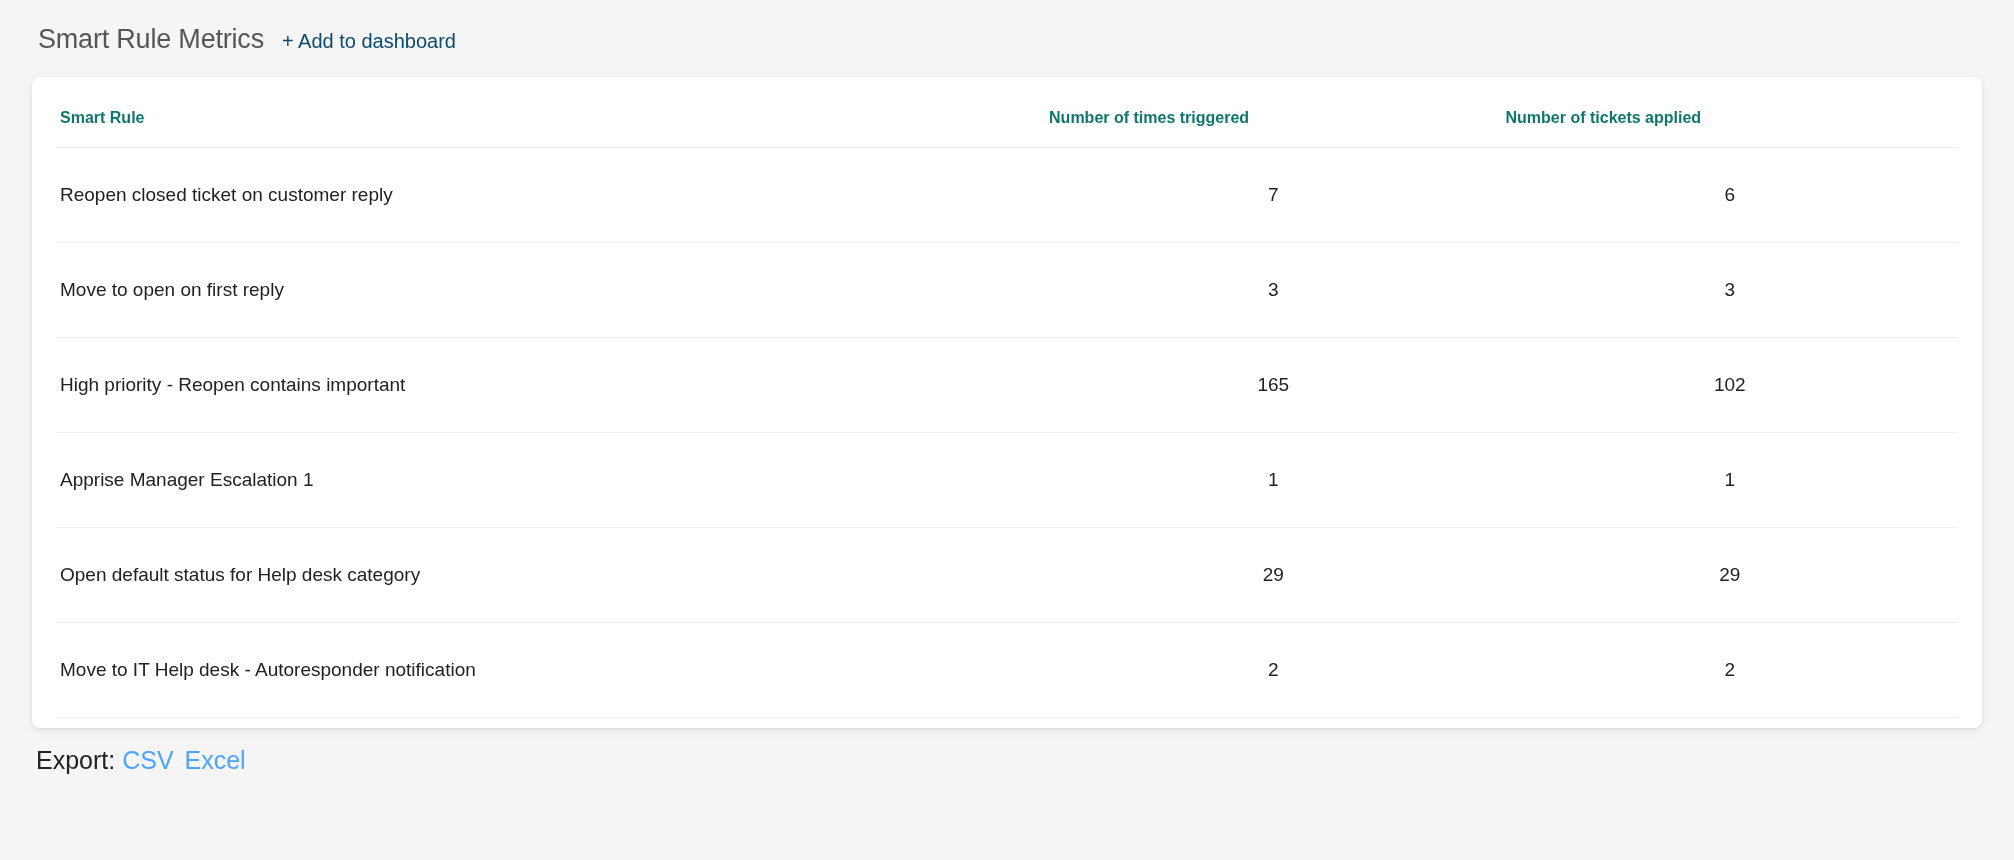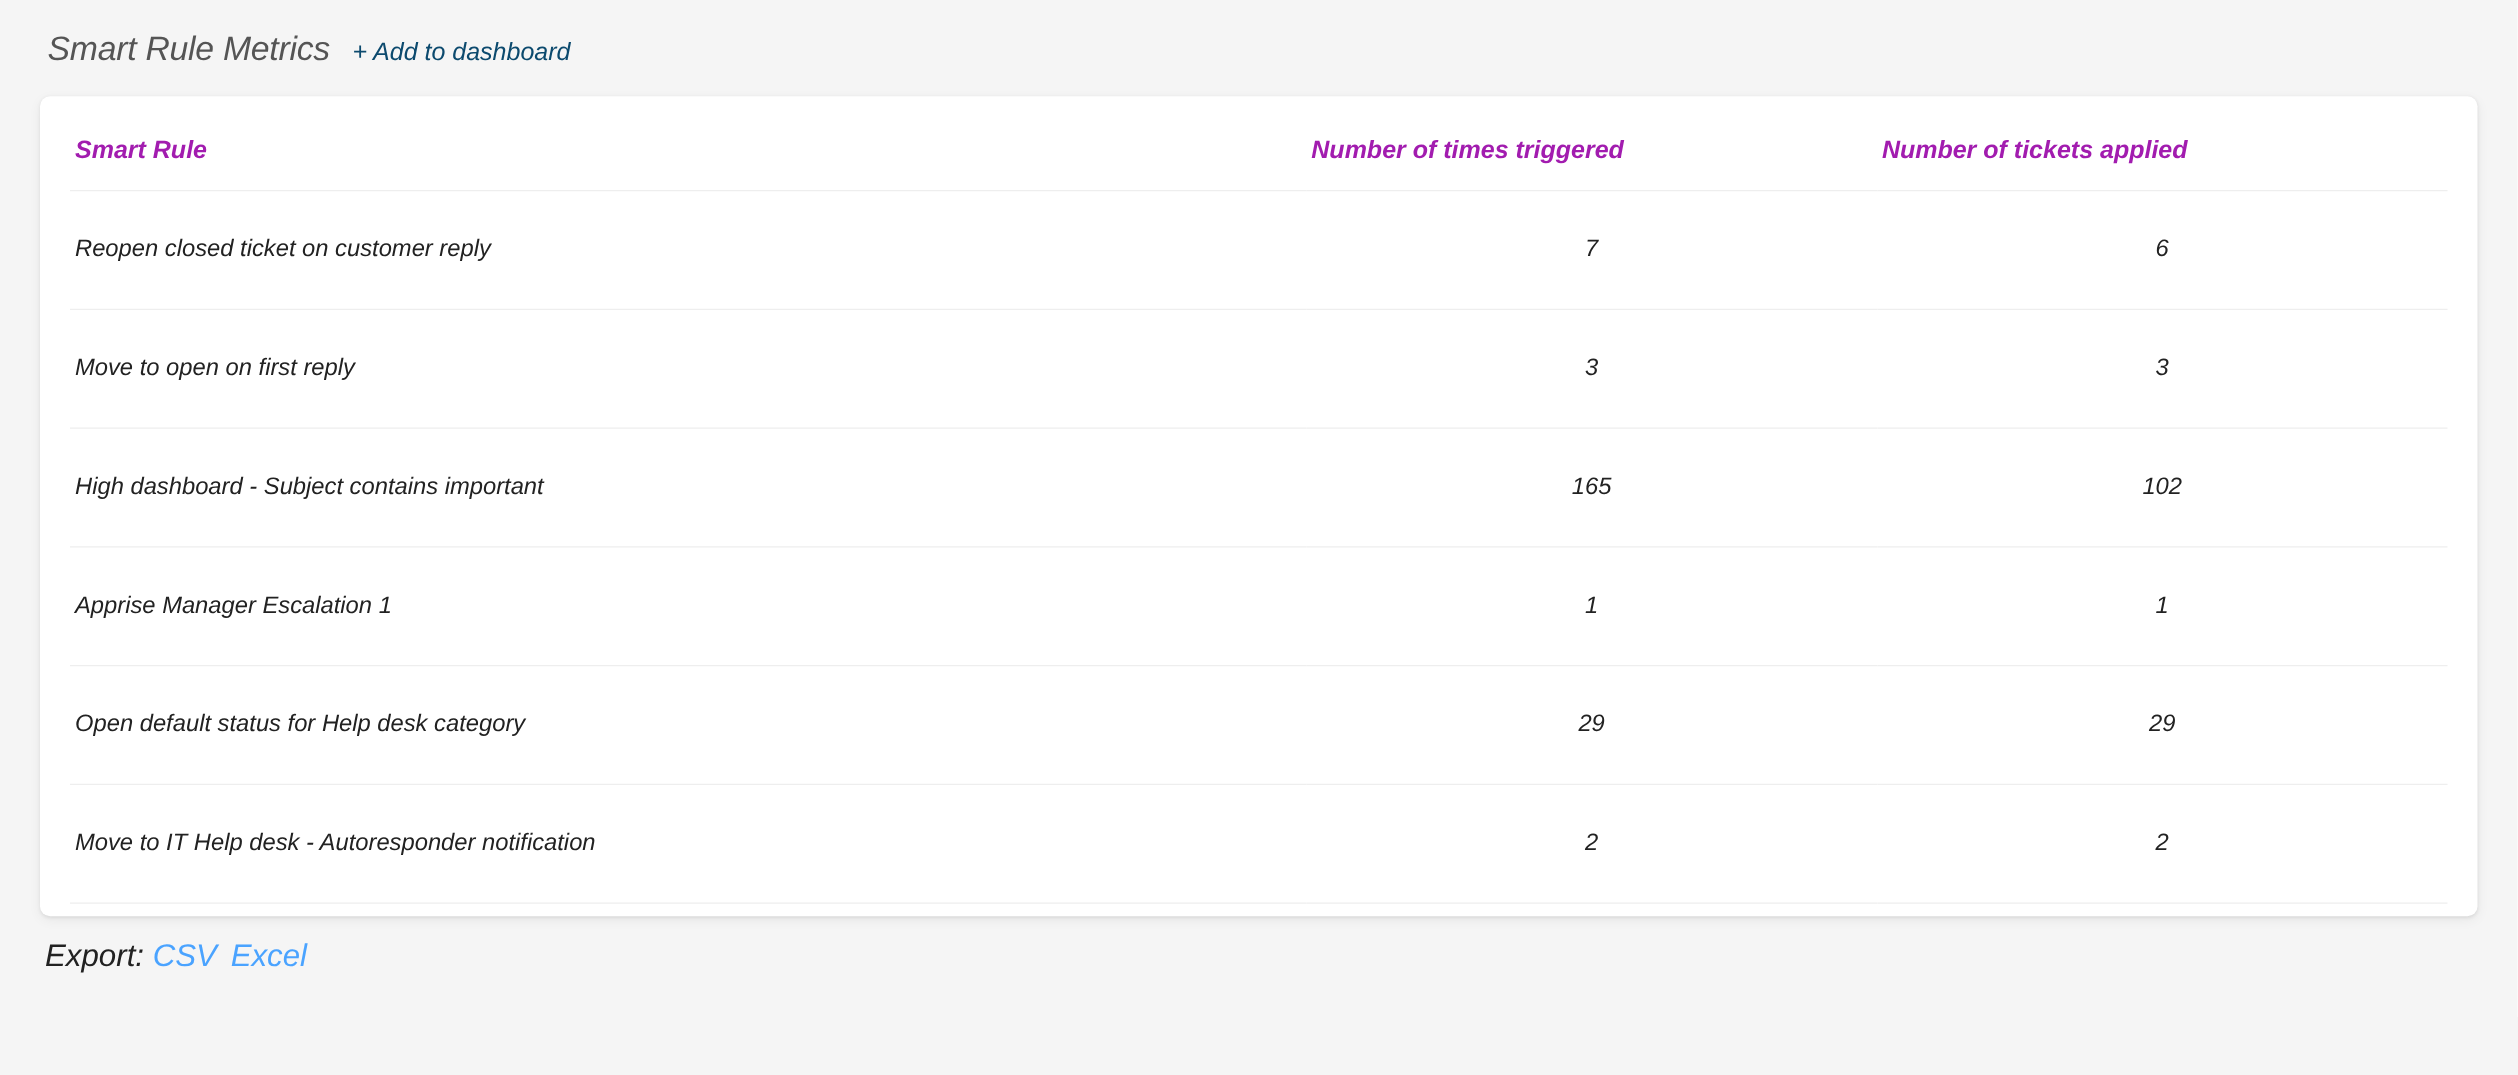--- a/index.html
+++ b/index.html
@@ -1,19 +1,18 @@
 <!DOCTYPE html>
 <html><head>
   <meta charset="utf-8">
   <style>
     * {
       margin: 0;
       padding: 0;
       box-sizing: border-box;
-      font-style: italic;
     }
     body {
       font-family: -apple-system, BlinkMacSystemFont, "Segoe UI", Helvetica, Arial, sans-serif;
       background: #f5f5f5;
       padding: 24px 32px;
       color: #222;
       font-size: 19px;
     }
     .header-row {
       display: flex;
@@ -39,22 +38,22 @@
       box-shadow: 0 1px 3px rgba(0,0,0,0.08), 0 3px 10px rgba(0,0,0,0.06);
       padding: 14px 24px 10px 24px;
     }
     table {
       width: 100%;
       border-collapse: collapse;
     }
     thead th {
       text-align: left;
       font-weight: 700;
-      font-size: 20px;
-      color: #a21caf;
+      font-size: 16px;
+      color: #0f766e;
       padding: 18px 4px 20px 4px;
       border-bottom: 1px solid #eee;
     }
     thead th.col-num {
     }
     tbody td {
       padding: 36px 4px;
       border-bottom: 1px solid #eee;
       font-size: 19px;
       color: #222;
@@ -103,21 +102,21 @@
           <td class="col-rule">Reopen closed ticket on customer reply</td>
           <td class="col-triggered col-num">7</td>
           <td class="col-applied col-num">6</td>
         </tr>
         <tr>
           <td class="col-rule">Move to open on first reply</td>
           <td class="col-triggered col-num">3</td>
           <td class="col-applied col-num">3</td>
         </tr>
         <tr>
-          <td class="col-rule">High dashboard - Subject contains important</td>
+          <td class="col-rule">High priority - Reopen contains important</td>
           <td class="col-triggered col-num">165</td>
           <td class="col-applied col-num">102</td>
         </tr>
         <tr>
           <td class="col-rule">Apprise Manager Escalation 1</td>
           <td class="col-triggered col-num">1</td>
           <td class="col-applied col-num">1</td>
         </tr>
         <tr>
           <td class="col-rule">Open default status for Help desk category</td>

